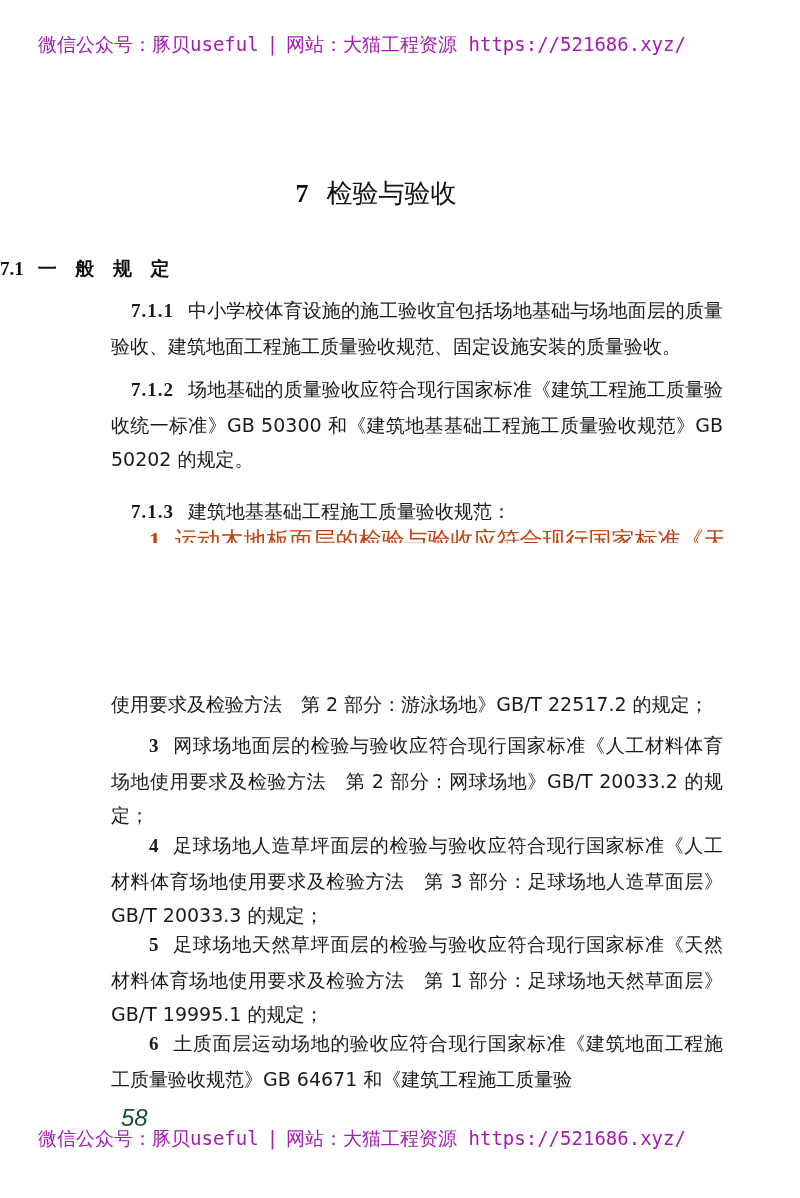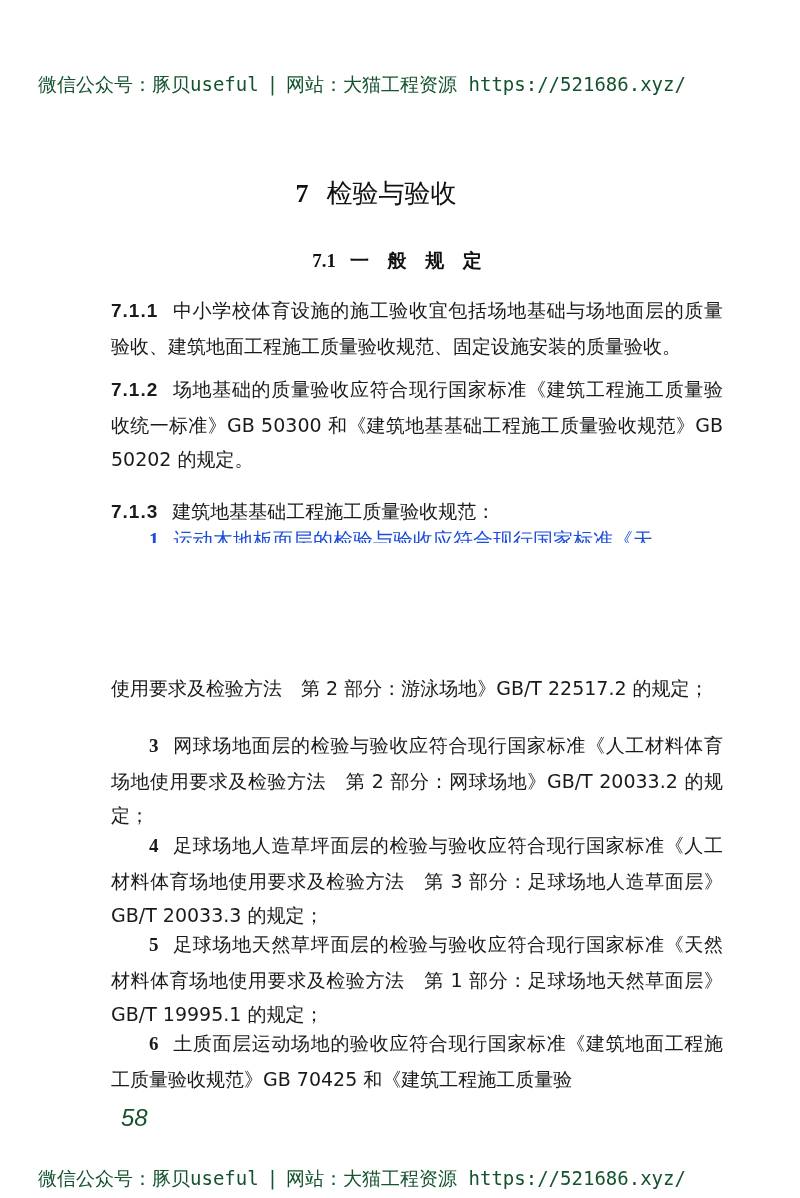--- a/index.html
+++ b/index.html
@@ -14,25 +14,24 @@
       overflow: hidden;
       font-family: "DejaVu Serif", "Liberation Serif", serif;
       color: #1a1a1a;
     }
     .watermark {
       position: absolute;
       left: 38px;
       width: 740px;
       font-family: "DejaVu Sans Mono", "Liberation Mono", monospace;
       font-size: 19px;
-      color: #14532d;
+      color: #a21caf;
       white-space: nowrap;
       letter-spacing: 0px;
       line-height: 24px;
-      margin-top: 40px;
     }
     .watermark .sep { margin: 0 8px; }
     .wm-top { top: 32px; }
     .wm-bottom { top: 1126px; }
 
     .chapter-title {
       position: absolute;
       top: 176px;
       left: 0;
       width: 752px;
@@ -43,24 +42,24 @@
       color: #111;
       line-height: 34px;
     }
     .chapter-title .num {
       font-family: "Liberation Serif", "DejaVu Serif", serif;
       font-weight: bold;
       margin-right: 18px;
     }
     .section-title {
       position: absolute;
-      top: 246px;
+      top: 254px;
       left: 0;
       width: 800px;
-      text-align: center;
+      text-align: left;
       font-family: "DejaVu Sans", "Liberation Sans", sans-serif;
       font-size: 19px;
       font-weight: bold;
       color: #111;
       line-height: 28px;
       letter-spacing: 6px;
     }
     .section-title .num {
       font-family: "Liberation Serif", "DejaVu Serif", serif;
       letter-spacing: 0;
@@ -71,44 +70,45 @@
       position: absolute;
       left: 111px;
       width: 612px;
       font-family: "DejaVu Sans", "Liberation Sans", sans-serif;
       font-size: 19px;
       line-height: 34.5px;
       color: #1a1a1a;
       text-align: justify;
     }
     .clause-num {
-      font-family: Liberation Sans, sans-serif;
+      font-family: Liberation Serif, serif;
       font-weight: bold;
       margin-right: 14px;
       letter-spacing: 1px;
+      margin-left: 20px;
     }
     .item-num {
       font-family: "Liberation Serif", "DejaVu Serif", serif;
       font-weight: bold;
       margin-left: 38px;
       margin-right: 14px;
     }
     .clipped {
       position: absolute;
       left: 111px;
       top: 525px;
       width: 612px;
       height: 18px;
       overflow: hidden;
     }
     .clipped .inner {
       font-family: "DejaVu Sans", "Liberation Sans", sans-serif;
-      font-size: 20px;
+      font-size: 23px;
       line-height: 34px;
-      color: #1d4ed8;
+      color: #c2410c;
       margin-top: -2px;
       white-space: nowrap;
       text-decoration: underline;
     }
     .page-number {
       position: absolute;
       left: 121px;
       top: 1104px;
       font-family: "Liberation Sans", "DejaVu Sans", sans-serif;
       font-style: italic;
@@ -142,35 +142,35 @@
 <div class="block" style="top:494px;">
   <span class="clause-num">7.1.3</span><span>建筑地基基础工程施工质量验收规范：</span>
 </div>
 
 <div class="clipped">
   <div class="inner">
     <span class="item-num">1</span><span>运动木地板面层的检验与验收应符合现行国家标准《天</span>
   </div>
 </div>
 
-<div class="block" style="top:671px;">使用要求及检验方法　第 2 部分：游泳场地》GB/T 22517.2 的规定；</div>
+<div class="block" style="top:687px;">使用要求及检验方法　第 2 部分：游泳场地》GB/T 22517.2 的规定；</div>
 
 <div class="block" style="top:728px;">
   <span class="item-num">3</span><span>网球场地面层的检验与验收应符合现行国家标准《人工材料体育场地使用要求及检验方法　第 2 部分：网球场地》GB/T 20033.2 的规定；</span>
 </div>
 
 <div class="block" style="top:828px;">
   <span class="item-num">4</span><span>足球场地人造草坪面层的检验与验收应符合现行国家标准《人工材料体育场地使用要求及检验方法　第 3 部分：足球场地人造草面层》GB/T 20033.3 的规定；</span>
 </div>
 
 <div class="block" style="top:927px;">
   <span class="item-num">5</span><span>足球场地天然草坪面层的检验与验收应符合现行国家标准《天然材料体育场地使用要求及检验方法　第 1 部分：足球场地天然草面层》GB/T 19995.1 的规定；</span>
 </div>
 
 <div class="block" style="top:1026px;">
-  <span class="item-num">6</span><span>土质面层运动场地的验收应符合现行国家标准《建筑地面工程施工质量验收规范》GB 70425 和《建筑工程施工质量验</span>
+  <span class="item-num">6</span><span>土质面层运动场地的验收应符合现行国家标准《建筑地面工程施工质量验收规范》GB 64671 和《建筑工程施工质量验</span>
 </div>
 
 <div class="page-number">58</div>
 
 <div class="watermark wm-bottom">
   <span>微信公众号：豚贝useful</span><span class="sep">|</span><span>网站：大猫工程资源</span> <span>https://521686.xyz/</span>
 </div>
 
 </body></html>

